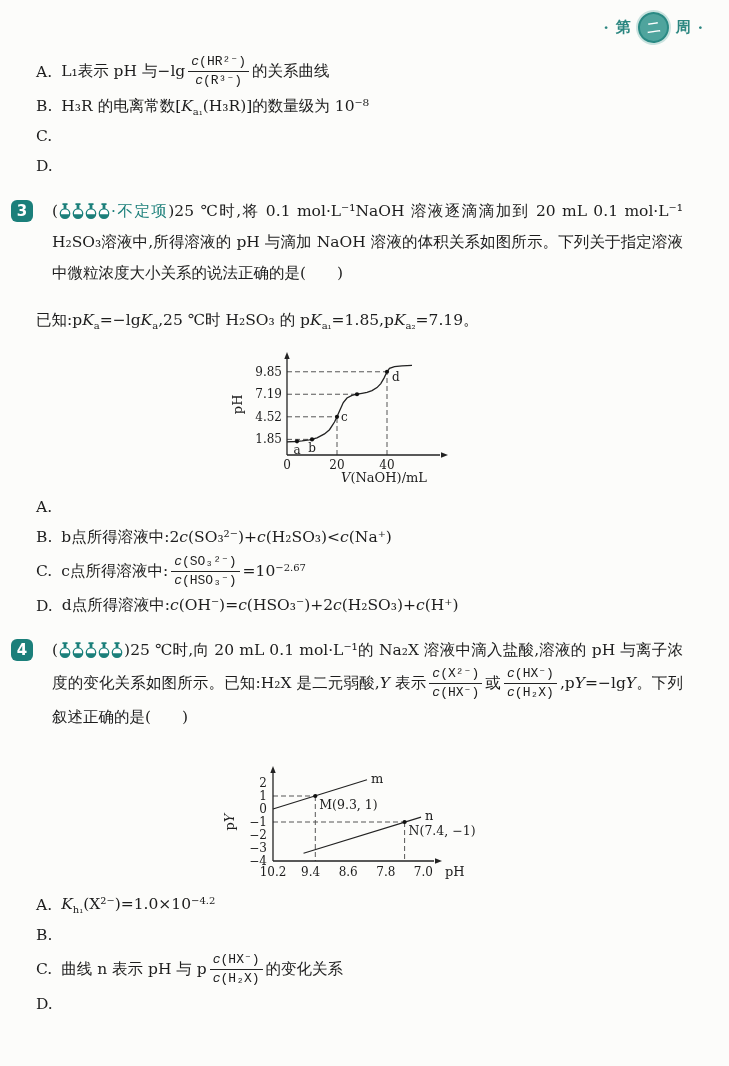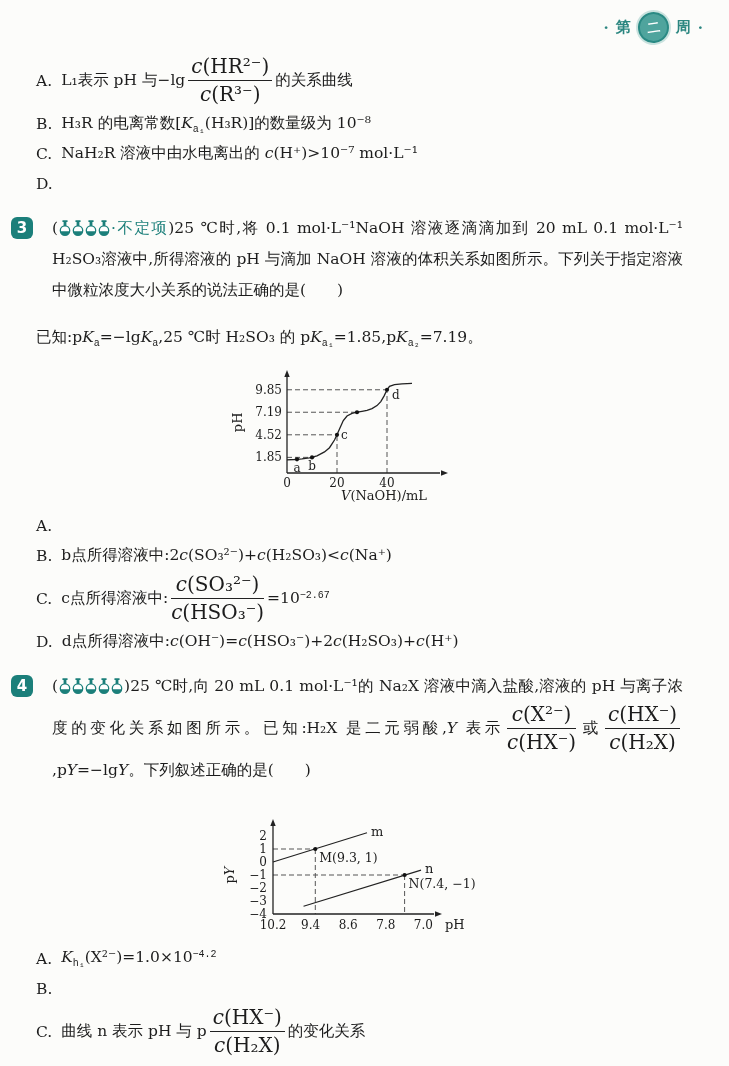--- a/index.html
+++ b/index.html
@@ -22,24 +22,24 @@
   .qnum{position:absolute;left:-25px;top:4px;width:22px;height:22px;border-radius:6px;
         background:#1b7f7a;color:#fff;font-weight:bold;font-size:15px;display:flex;
         align-items:center;justify-content:center;font-family:"DejaVu Sans",sans-serif;}
   .stem{margin:16px;line-height:31px;text-align:justify;}
   .known{margin:0;line-height:31px;}
   .tag{color:#1b7f7a;}
   .flasks{display:inline-flex;align-items:flex-end;gap:1px;vertical-align:-3px;margin:0 1px;}
   .flasks svg{display:block;}
   
   .frac{display:inline-flex;flex-direction:column;text-align:center;vertical-align:middle;
-        margin:0 3px;font-size:20px;line-height:1.25;}
+        margin:0 3px;font-size:13px;line-height:1.25;font-family:Liberation Mono, monospace;}
   .frac .num{border-bottom:1.2px solid #222;padding:0 3px 1px;}
   .frac .den{padding-top:1px;}
-  sub,sup{font-size:10px;font-family:Liberation Mono, monospace;}
+  sub,sup{font-size:10px;}
   sub{vertical-align:-4px;}
   sup{vertical-align:5px;}
   
   .chart-wrap1{margin:2px 0 0 166px;}
   .chart-wrap2{margin:4px 0 0 182px;}
   svg text{font-family:"DejaVu Serif","Liberation Serif",serif;fill:#1c1c1c;}
 </style>
 </head>
 <body>
 
@@ -60,21 +60,20 @@
             <span class="num"><i>c</i>(HR²⁻)</span>
             <span class="den"><i>c</i>(R³⁻)</span>
           </span>的关系曲线</span>
     </div>
     <div class="opt">
       <span class="opt-label">B.</span>
       <span class="opt-body">H₃R 的电离常数[<i>K</i><sub>a₁</sub>(H₃R)]的数量级为 10⁻⁸</span>
     </div>
     <div class="opt">
       <span class="opt-label">C.</span>
-      <span class="opt-body">NaH₂R 溶液中由水电离出的 <i>c</i>(H⁺)&gt;10⁻⁷ mol·L⁻¹</span>
     </div>
     <div class="opt">
       <span class="opt-label">D.</span>
     </div>
   </div>
 
   <div class="question">
     <div class="qnum">3</div>
     <p class="stem"><span>(</span><span class="flasks">
           <svg width="12" height="16" viewBox="0 0 12 16">

